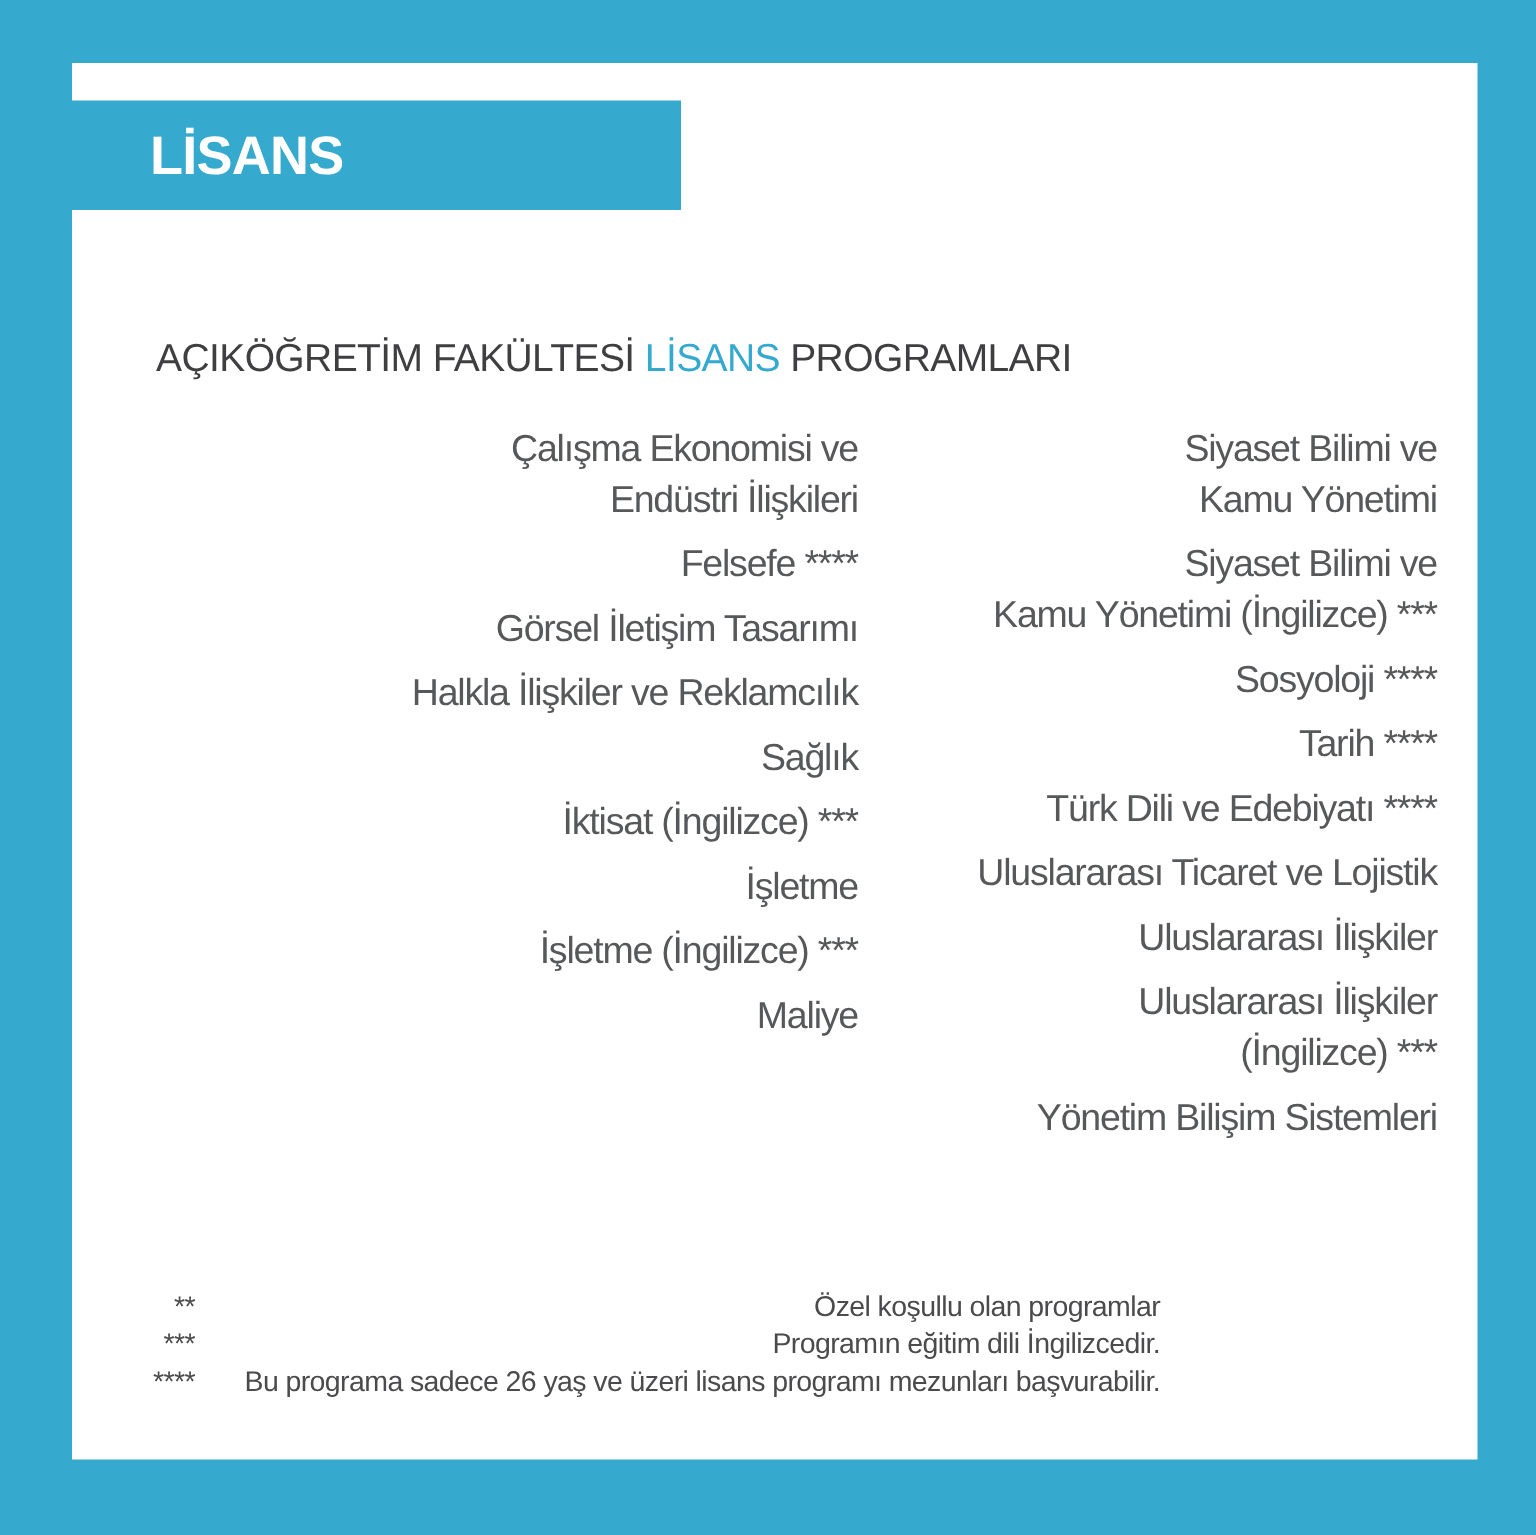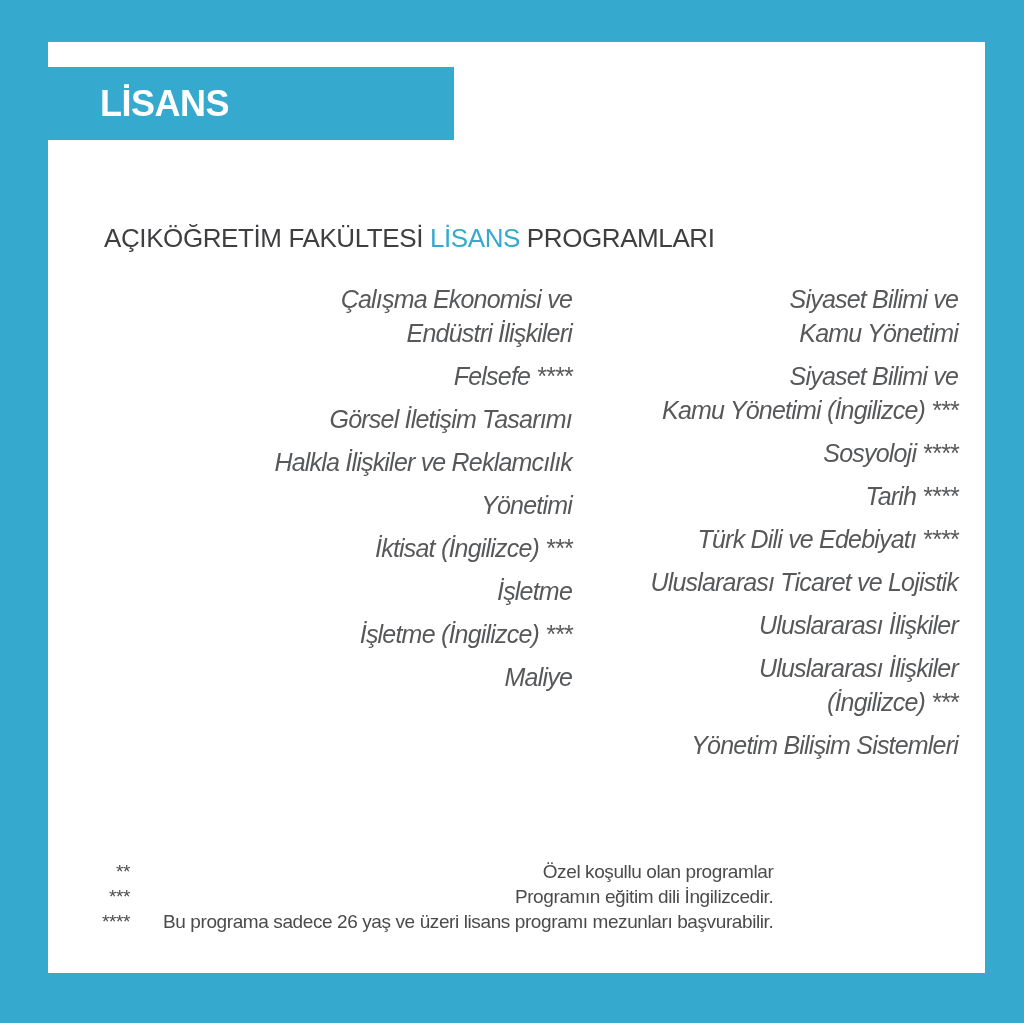--- a/index.html
+++ b/index.html
@@ -56,21 +56,20 @@
   }
   .col-left{left:102px;width:470px;}
   .col-right{left:573px;width:385px;}
   .item{
     font-size:25px;
     line-height:34px;
     margin-bottom:9px;
     letter-spacing:-0.8px;
     color:var(--item-text);
     white-space:pre-line;
-    font-style:italic;
   }
   .footnotes{
     position:absolute;
     left:92px;top:859px;
     font-size:19px;
     line-height:25px;
     letter-spacing:-0.4px;
     color:var(--footnote-text);
   }
   .fn-row{display:flex;}
@@ -87,21 +86,21 @@
 </div>
 
 <h1 class="title"><span>AÇIKÖĞRETİM FAKÜLTESİ </span><span class="hl">LİSANS</span><span> PROGRAMLARI</span></h1>
 
 <div class="col col-left" id="col-left">
     <div class="item">Çalışma Ekonomisi ve
 Endüstri İlişkileri</div>
     <div class="item">Felsefe ****</div>
     <div class="item">Görsel İletişim Tasarımı</div>
     <div class="item">Halkla İlişkiler ve Reklamcılık</div>
-    <div class="item">Yönetimi</div>
+    <div class="item">Sağlık</div>
     <div class="item">İktisat (İngilizce) ***</div>
     <div class="item">İşletme</div>
     <div class="item">İşletme (İngilizce) ***</div>
     <div class="item">Maliye</div>
   </div>
 <div class="col col-right" id="col-right">
     <div class="item">Siyaset Bilimi ve
 Kamu Yönetimi</div>
     <div class="item">Siyaset Bilimi ve
 Kamu Yönetimi (İngilizce) ***</div>

